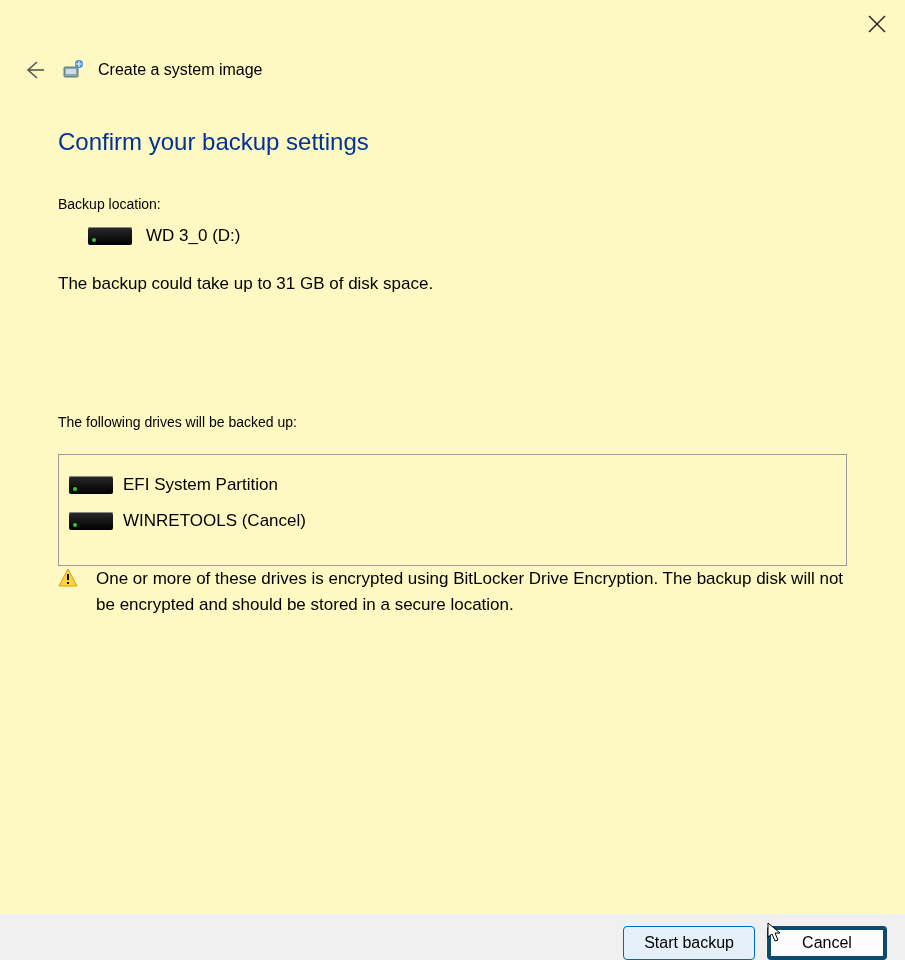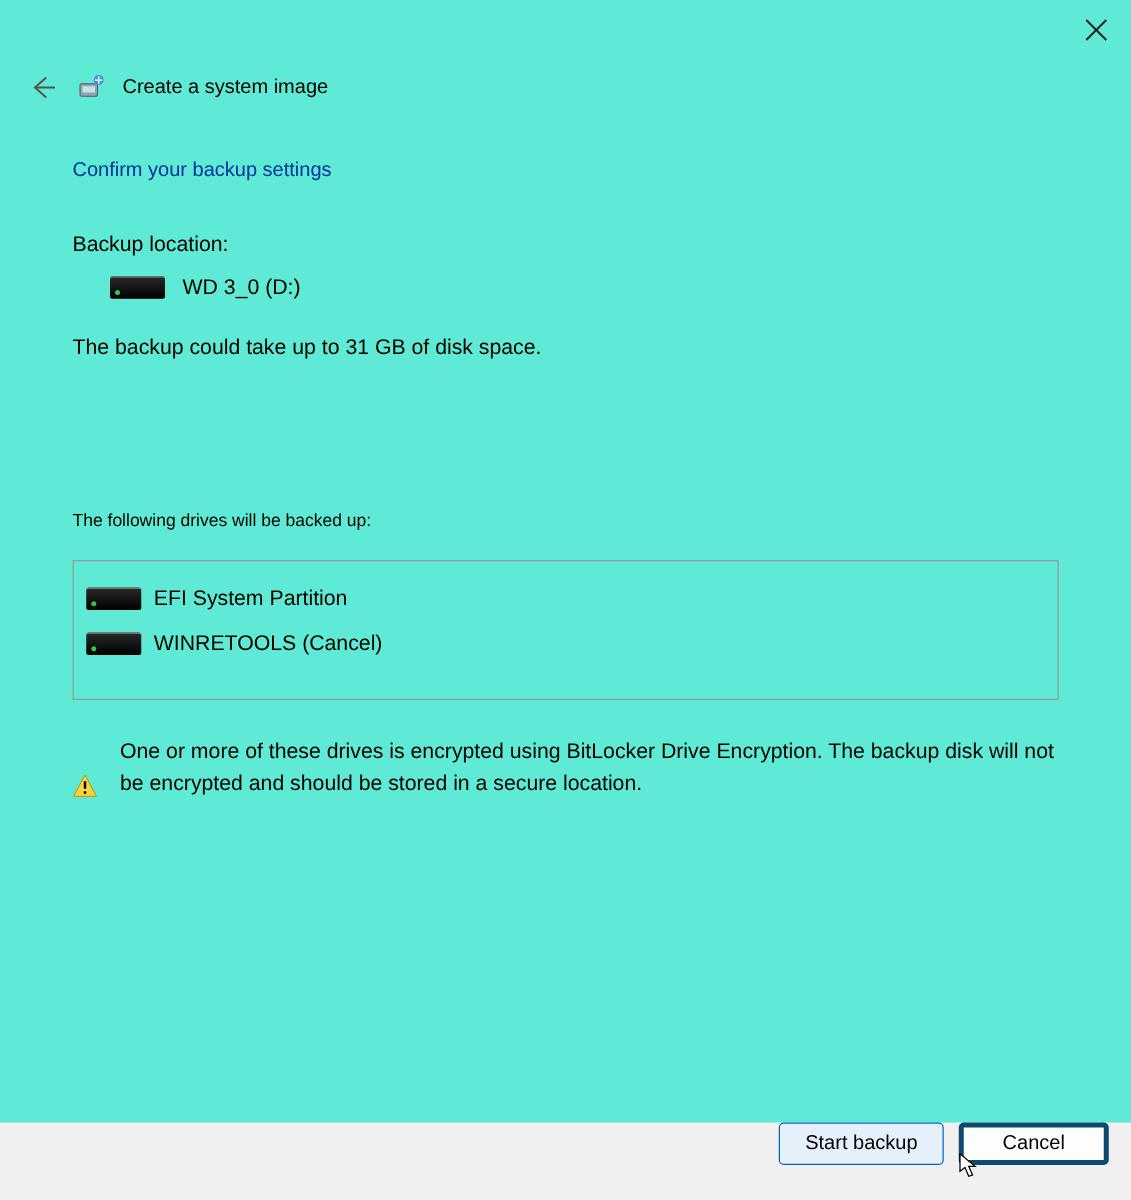--- a/index.html
+++ b/index.html
@@ -9,21 +9,21 @@
     background: #fff;
     width: 905px;
     height: 960px;
     overflow: hidden;
     position: relative;
   }
   .window {
     width: 905px;
     height: 960px;
     position: relative;
-    background: #5eead4;
+    background: #fef9c3;
   }
   .close-btn {
     position: absolute;
     top: 14px;
     right: 18px;
     width: 20px;
     height: 20px;
     cursor: pointer;
   }
   .close-btn svg { display: block; }
@@ -52,27 +52,27 @@
     font-size: 16px;
     color: #000;
   }
   .content {
     position: absolute;
     top: 128px;
     left: 58px;
     right: 58px;
   }
   .page-heading {
-    font-size: 16px;
+    font-size: 24px;
     color: #003399;
     font-weight: 400;
     margin: 0 0 40px 0;
   }
   .section-label {
-    font-size: 17px;
+    font-size: 14px;
     color: #000;
     margin: 0 0 14px 0;
   }
   .location-row {
     margin-left: 30px;
     margin-bottom: 28px;
     display: flex;
     align-items: center;
     gap: 14px;
   }
@@ -143,55 +143,54 @@
     font-size: 17px;
     margin: 0 0 120px 0;
   }
   .drives-heading {
     font-size: 14px;
     margin: 0 0 24px 0;
   }
   .drives-box {
     border: 1px solid #9a9a9a;
     padding: 12px 10px 26px 10px;
-    margin-bottom: 28px;
   }
   .drive-item {
     display: flex;
     align-items: center;
     gap: 10px;
     padding: 8px 0;
   }
   .drive-item .label {
     font-size: 17px;
   }
   .warning-row {
     display: flex;
     gap: 18px;
-    align-items: flex-end;
+    align-items: flex-start;
   }
   .warning-icon {
     flex: none;
     width: 20px;
     height: 20px;
     margin-top: 2px;
   }
   .warning-text {
     font-size: 17px;
     line-height: 1.5;
   }
   .footer {
     position: absolute;
     bottom: 0;
     left: 0;
     right: 0;
-    height: 62px;
+    height: 46px;
     background: #f0f0f0;
     display: flex;
-    align-items: flex-start;
+    align-items: flex-end;
     justify-content: flex-end;
     gap: 12px;
     padding-right: 18px;
     padding-left: 17px;
   }
   .btn {
     min-width: 120px;
     height: 34px;
     padding: 0 20px;
     font-size: 16px;

